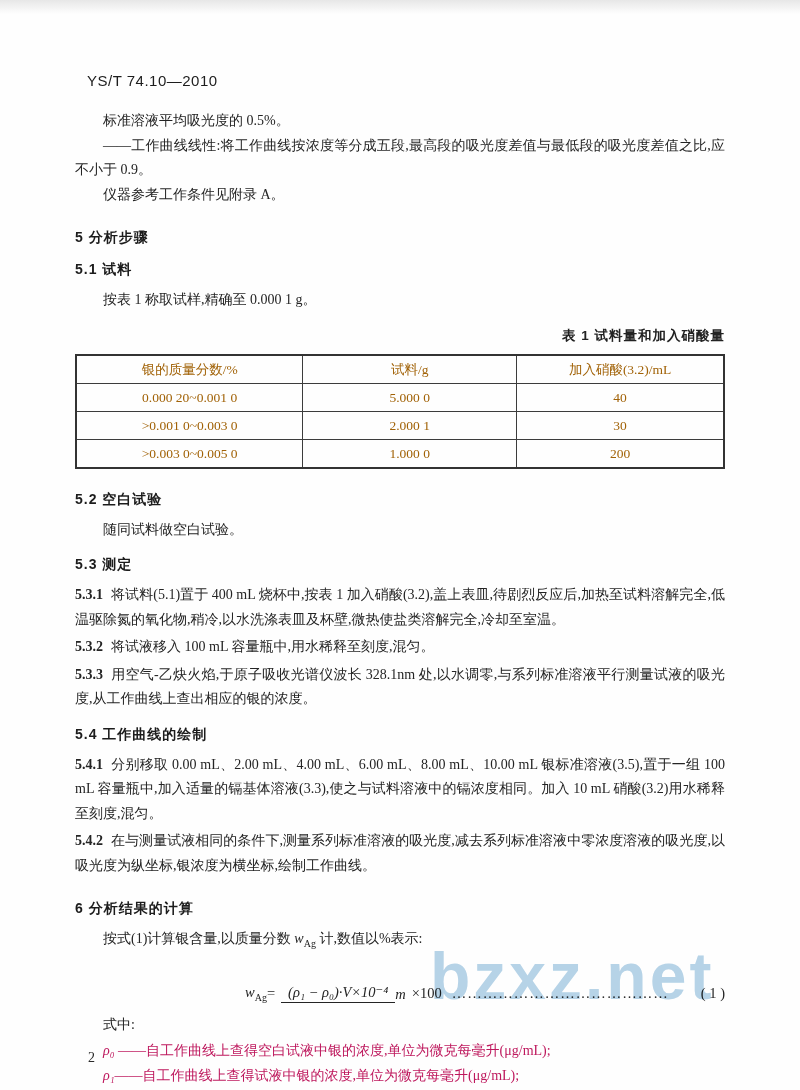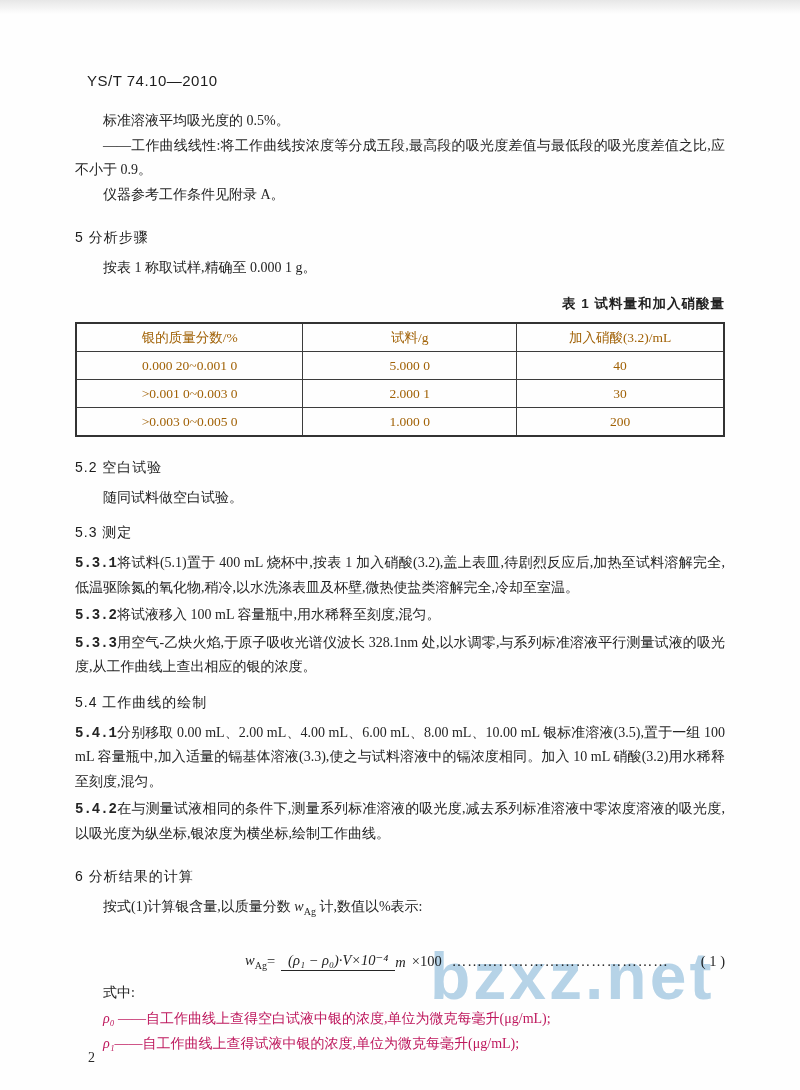--- a/index.html
+++ b/index.html
@@ -28,30 +28,30 @@
     font-size: 15px; letter-spacing: .5px; color: #1d1d1d;
     margin: 0 0 20px 12px;
   }
   p.body-p {
     font-size: 14px; line-height: 24.5px; color: #242424;
     text-align: justify;
   }
   .indent { text-indent: 28px; }
   .heading {
     font-family: "Liberation Sans", "DejaVu Sans", sans-serif;
-    font-weight: normal; font-size: 14px; color: #1c1c1c;
+    font-weight: bold; font-size: 14px; color: #1c1c1c;
     letter-spacing: 1px;
   }
   .mt-lg { margin-top: 22px; }
   .mt-md { margin-top: 14px; }
   .mt-sm { margin-top: 9px; }
   .mt-xs { margin-top: 3px; }
   .clause-num {
-    font-family: Liberation Mono, monospace;
-    font-weight: bold; 
+    font-family: Liberation Serif, serif;
+    font-weight: bold; margin-right: 8px;
   }
   .table-caption {
     text-align: right;
     font-family: "Liberation Sans", "DejaVu Sans", sans-serif;
     font-weight: bold; font-size: 13.5px; letter-spacing: 1px;
     margin-top: 14px;
   }
   table.std-table {
     width: 100%; border-collapse: collapse;
     margin-top: 9px;
@@ -110,20 +110,21 @@
   <div class="content">
 
     <div class="doc-number">YS/T 74.10—2010</div>
 
     <p class="body-p indent">标准溶液平均吸光度的 0.5%。</p>
     <p class="body-p indent">——工作曲线线性:将工作曲线按浓度等分成五段,最高段的吸光度差值与最低段的吸光度差值之比,应不小于 0.9。</p>
     <p class="body-p indent">仪器参考工作条件见附录 A。</p>
 
     <div class="heading mt-lg">5  分析步骤</div>
 
+    <div class="heading mt-md">5.1  试料</div>
     <p class="body-p indent mt-sm">按表 1 称取试样,精确至 0.000 1 g。</p>
 
     <div class="table-caption">表 1  试料量和加入硝酸量</div>
     <table class="std-table">
       <thead>
         <tr>
           <th class="col-1">银的质量分数/%</th>
           <th class="col-2">试料/g</th>
           <th class="col-3">加入硝酸(3.2)/mL</th>
         </tr>

